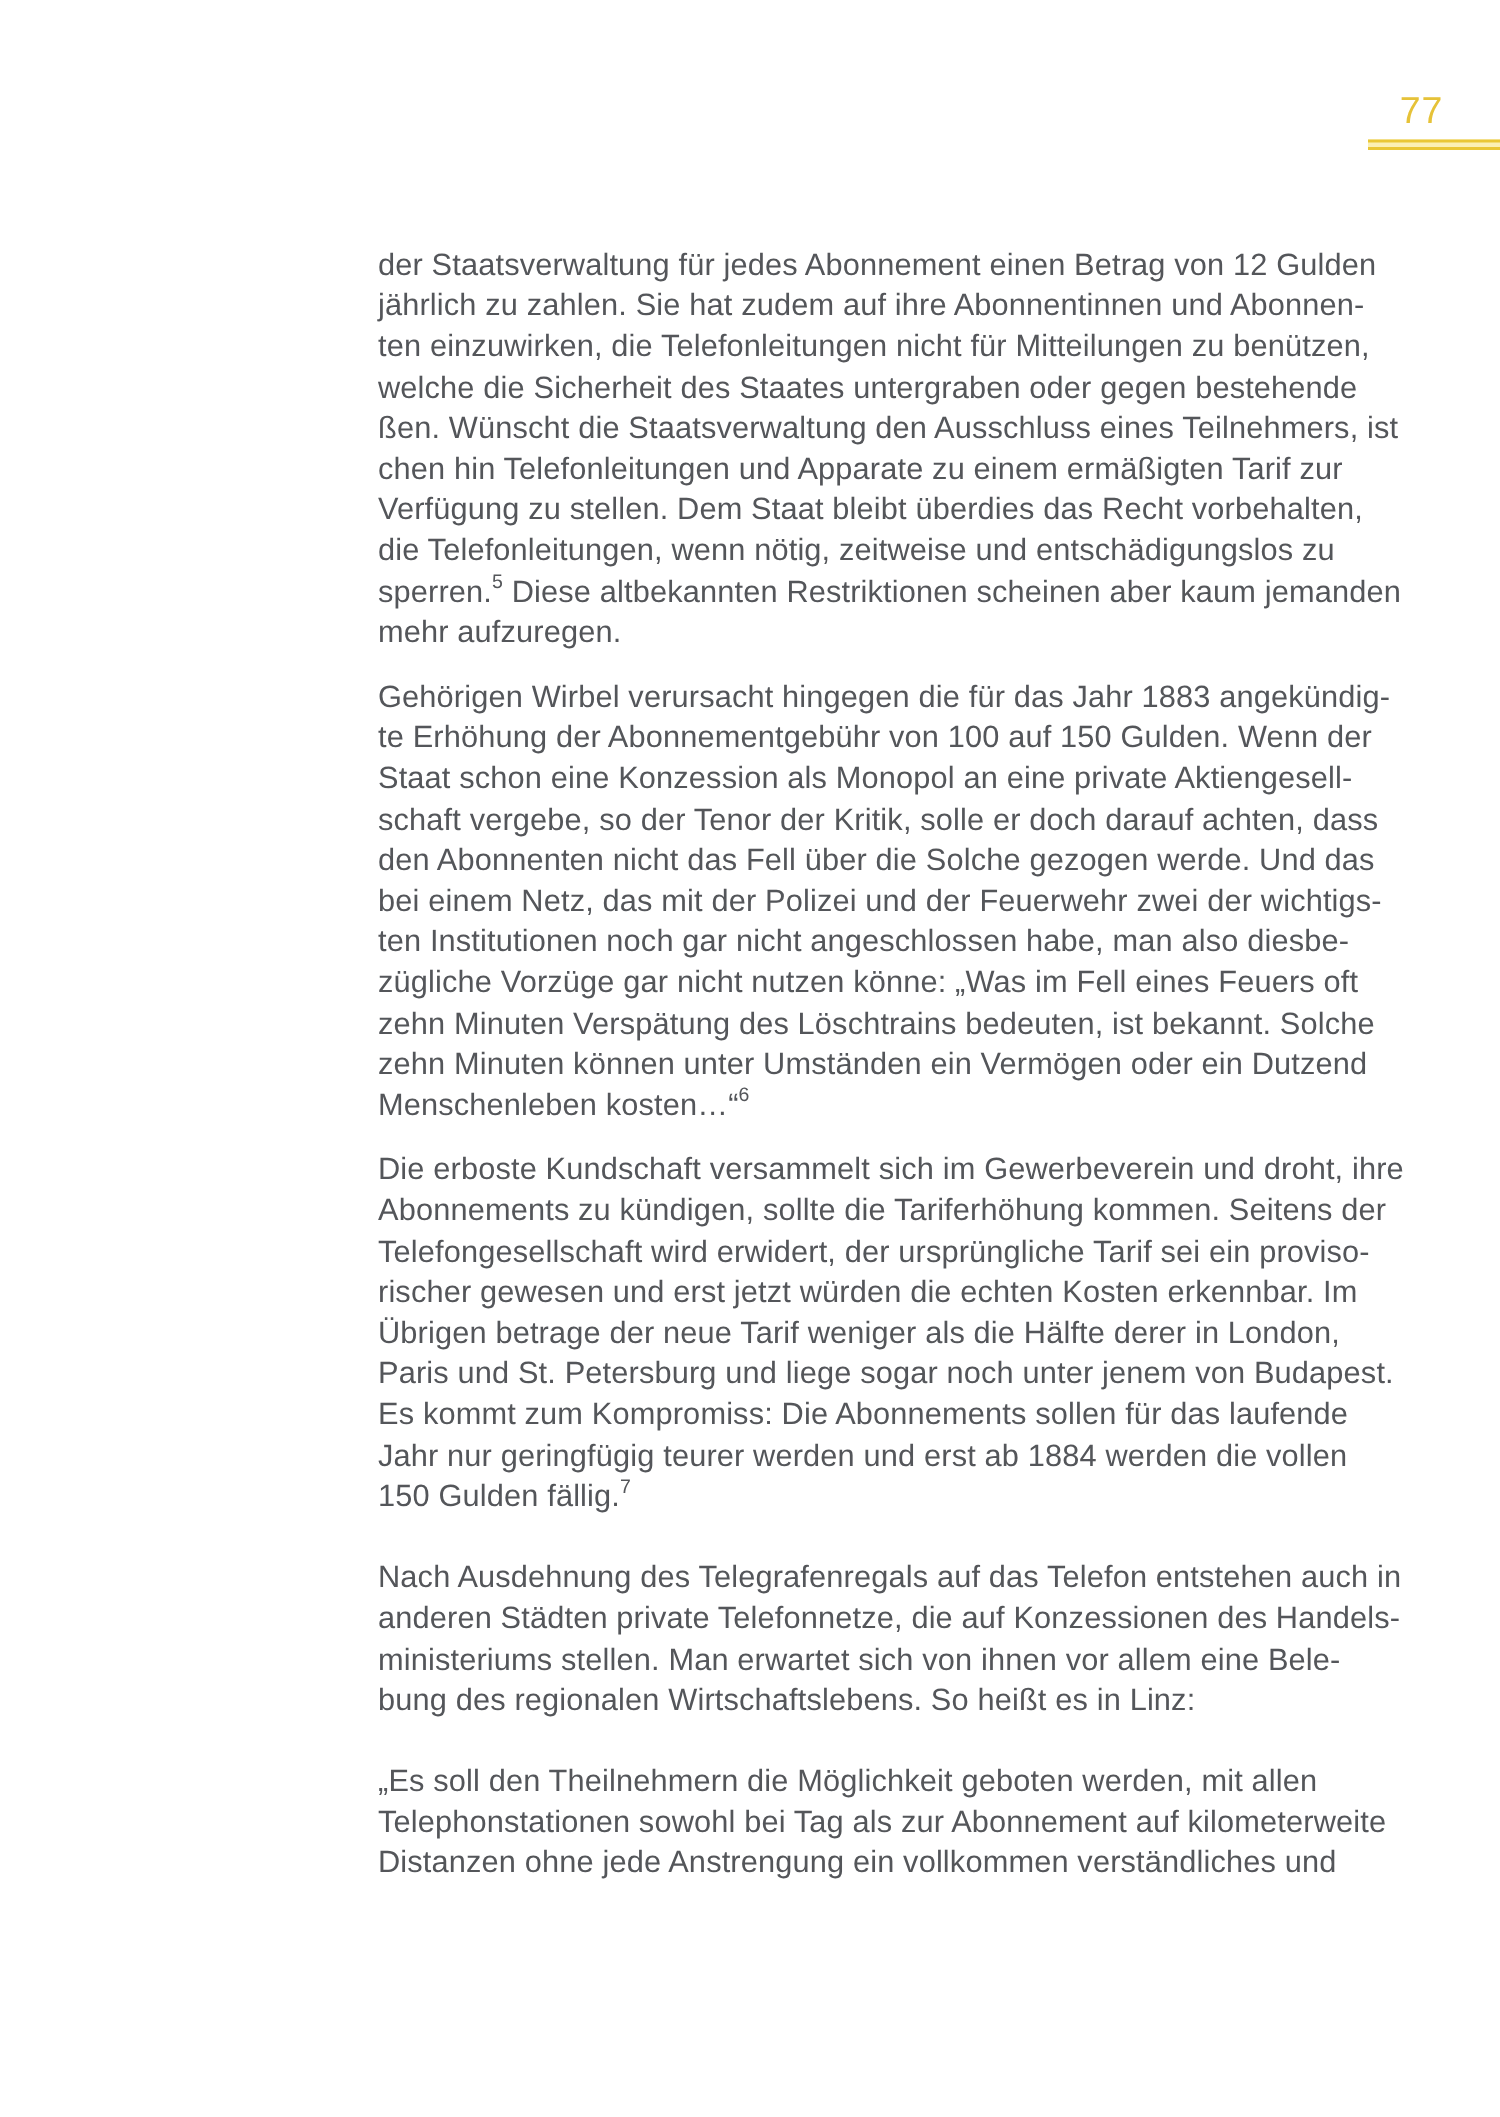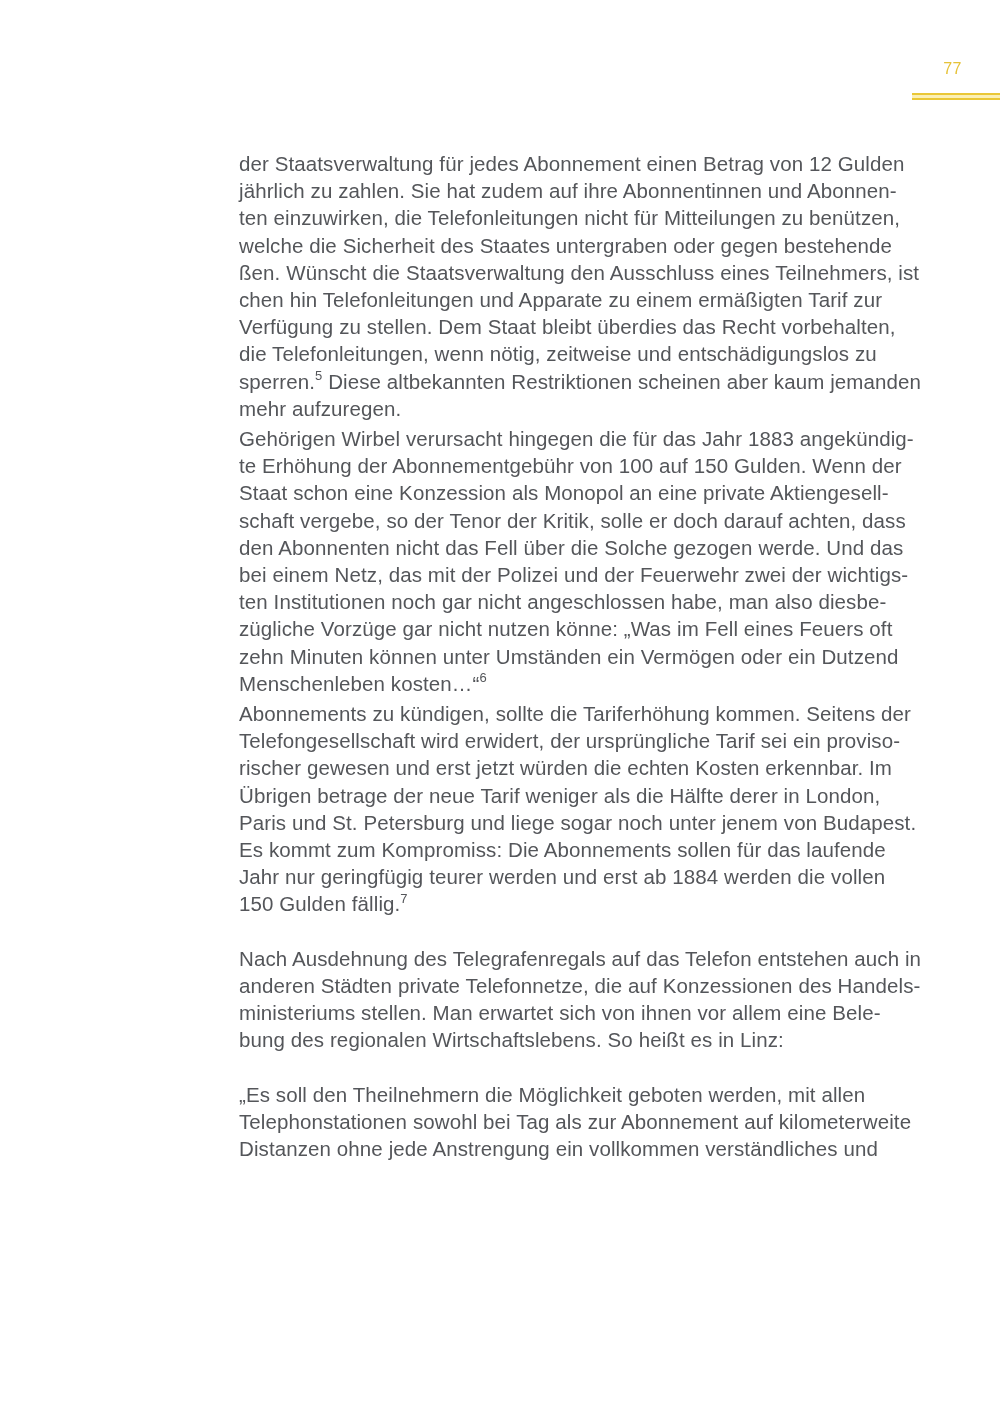--- a/index.html
+++ b/index.html
@@ -12,21 +12,21 @@
     width: 1000px;
     height: 1411px;
     background: #ffffff;
     overflow: hidden;
     font-family: "Liberation Sans", sans-serif;
   }
   .page-number {
     position: absolute;
     top: 60px;
     right: 38px;
-    font-size: 16px;
+    font-size: 25px;
     color: #e6c238;
     letter-spacing: 0.5px;
   }
   .header-rule {
     position: absolute;
     top: 93px;
     left: 912px;
     right: 0;
     height: 3px;
     background: #fbf0b4;
@@ -36,21 +36,21 @@
   .text-block {
     position: absolute;
     top: 147px;
     left: 236px;
     width: 680px;
     color: #54565a;
     font-size: 20.5px;
     line-height: 27.2px;
     letter-spacing: 0.1px;
   }
-  .paragraph { margin: 3px; }
+  .paragraph { margin: 16px; }
   .paragraph.gap { margin-top: 27px; }
   .line { white-space: nowrap; }
   .line sup {
     font-size: 13px;
     line-height: 0;
     position: relative;
     top: -1px;
   }
 </style>
 </head>
@@ -74,24 +74,26 @@
       </div>
       <div class="paragraph">
         <div class="line"><span>Gehörigen Wirbel verursacht hingegen die für das Jahr 1883 angekündig-</span></div>
         <div class="line"><span>te Erhöhung der Abonnementgebühr von 100 auf 150 Gulden. Wenn der</span></div>
         <div class="line"><span>Staat schon eine Konzession als Monopol an eine private Aktiengesell-</span></div>
         <div class="line"><span>schaft vergebe, so der Tenor der Kritik, solle er doch darauf achten, dass</span></div>
         <div class="line"><span>den Abonnenten nicht das Fell über die Solche gezogen werde. Und das</span></div>
         <div class="line"><span>bei einem Netz, das mit der Polizei und der Feuerwehr zwei der wichtigs-</span></div>
         <div class="line"><span>ten Institutionen noch gar nicht angeschlossen habe, man also diesbe-</span></div>
         <div class="line"><span>zügliche Vorzüge gar nicht nutzen könne: „Was im Fell eines Feuers oft</span></div>
+        <div class="line"><span>zehn Minuten Verspätung des Löschtrains bedeuten, ist bekannt. Solche</span></div>
         <div class="line"><span>zehn Minuten können unter Umständen ein Vermögen oder ein Dutzend</span></div>
         <div class="line"><span>Menschenleben kosten…“</span><sup>6</sup></div>
       </div>
       <div class="paragraph">
+        <div class="line"><span>Die erboste Kundschaft versammelt sich im Gewerbeverein und droht, ihre</span></div>
         <div class="line"><span>Abonnements zu kündigen, sollte die Tariferhöhung kommen. Seitens der</span></div>
         <div class="line"><span>Telefongesellschaft wird erwidert, der ursprüngliche Tarif sei ein proviso-</span></div>
         <div class="line"><span>rischer gewesen und erst jetzt würden die echten Kosten erkennbar. Im</span></div>
         <div class="line"><span>Übrigen betrage der neue Tarif weniger als die Hälfte derer in London,</span></div>
         <div class="line"><span>Paris und St. Petersburg und liege sogar noch unter jenem von Budapest.</span></div>
         <div class="line"><span>Es kommt zum Kompromiss: Die Abonnements sollen für das laufende</span></div>
         <div class="line"><span>Jahr nur geringfügig teurer werden und erst ab 1884 werden die vollen</span></div>
         <div class="line"><span>150 Gulden fällig.</span><sup>7</sup></div>
       </div>
       <div class="paragraph gap">

